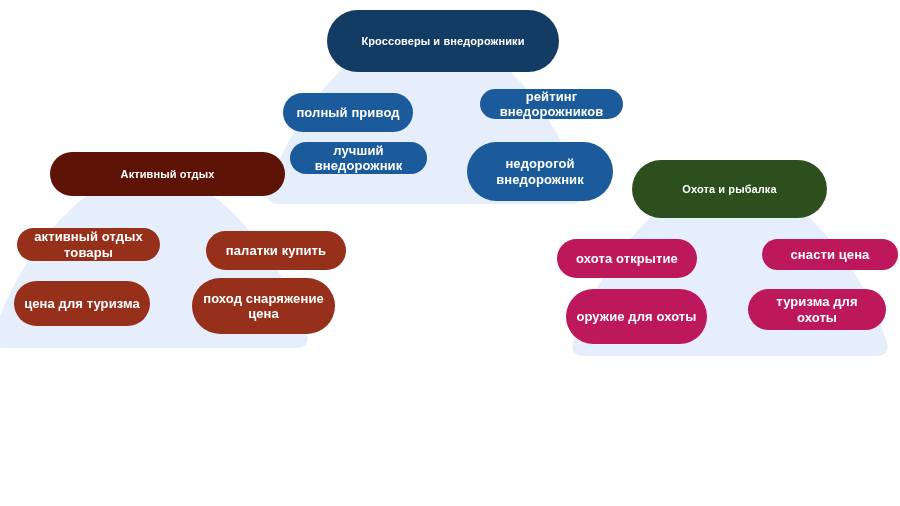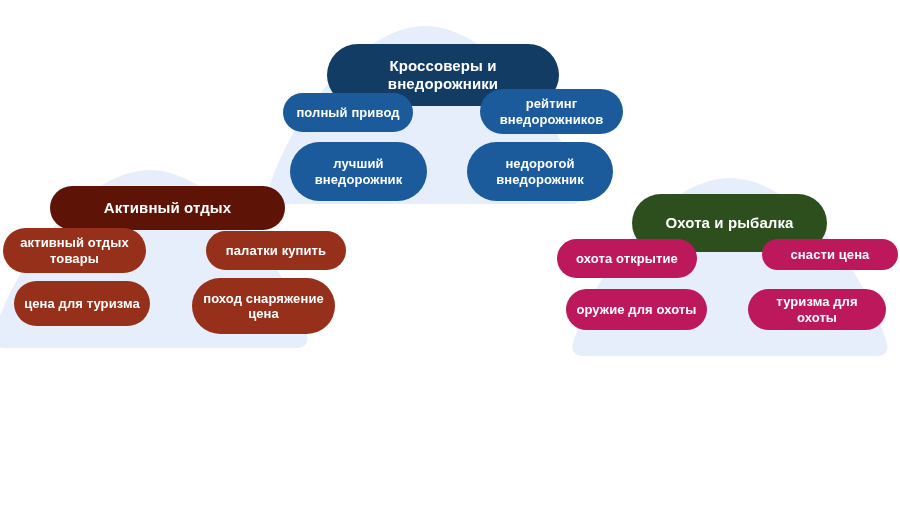--- a/index.html
+++ b/index.html
@@ -29,23 +29,22 @@
     text-align: center;
     color: #ffffff;
     font-weight: bold;
     border-radius: 999px;
     box-sizing: border-box;
     line-height: 1.18;
     padding: 2px 10px;
     letter-spacing: 0.1px;
   }
   .node.root {
-    font-size: 15px;
+    font-size: 11px;
     font-weight: bold;
-    margin-top: 34px;
   }
   .node.child {
     font-size: 13px;
     font-weight: bold;
   }
   
   .c-blue-root   { background: #123c63; }
   .c-blue-child  { background: #1b5b9c; }
   .c-red-root    { background: #5e1307; }
   .c-red-child   { background: #97301b; }
@@ -66,39 +65,39 @@
   </svg>
 
   <svg class="fan" style="left:560px; top:170px;" width="340" height="190" viewBox="0 0 340 190">
     <path d="M170 8 C 230 8, 300 90, 326 170 C 330 180, 326 186, 316 186 L 24 186 C 14 186, 10 180, 14 170 C 40 90, 110 8, 170 8 Z" fill="#e7eefb"></path>
   </svg>
 
   <div class="node root c-blue-root" style="left:327px; top:10px; width:232px; height:62px;">Кроссоверы и внедорожники</div>
 
   <div class="node child c-blue-child" style="left:283px; top:93px; width:130px; height:39px;">полный привод</div>
 
-  <div class="node child c-blue-child" style="left:480px; top:89px; width:143px; height:45px;">рейтинг внедорожников</div>
+  <div class="node child c-blue-child" style="left:480px; top:89px; width:143px; height:30px;">рейтинг внедорожников</div>
 
-  <div class="node child c-blue-child" style="left:290px; top:142px; width:137px; height:59px;">лучший внедорожник</div>
+  <div class="node child c-blue-child" style="left:290px; top:142px; width:137px; height:32px;">лучший внедорожник</div>
 
   <div class="node child c-blue-child" style="left:467px; top:142px; width:146px; height:59px;">недорогой внедорожник</div>
 
   <div class="node root c-red-root" style="left:50px; top:152px; width:235px; height:44px;">Активный отдых</div>
 
-  <div class="node child c-red-child" style="left:3px; top:228px; width:143px; height:45px;">активный отдых товары</div>
+  <div class="node child c-red-child" style="left:17px; top:228px; width:143px; height:33px;">активный отдых товары</div>
 
   <div class="node child c-red-child" style="left:206px; top:231px; width:140px; height:39px;">палатки купить</div>
 
   <div class="node child c-red-child" style="left:14px; top:281px; width:136px; height:45px;">цена для туризма</div>
 
   <div class="node child c-red-child" style="left:192px; top:278px; width:143px; height:56px;">поход снаряжение цена</div>
 
   <div class="node root c-green-root" style="left:632px; top:160px; width:195px; height:58px;">Охота и рыбалка</div>
 
   <div class="node child c-green-child" style="left:557px; top:239px; width:140px; height:39px;">охота открытие</div>
 
   <div class="node child c-green-child" style="left:762px; top:239px; width:136px; height:31px;">снасти цена</div>
 
-  <div class="node child c-green-child" style="left:566px; top:289px; width:141px; height:41px;">оружие для охоты</div>
+  <div class="node child c-green-child" style="left:566px; top:289px; width:141px; height:55px;">оружие для охоты</div>
 
   <div class="node child c-green-child" style="left:748px; top:289px; width:138px; height:41px;">туризма для охоты</div>
 
 </div>
 
 </body></html>

